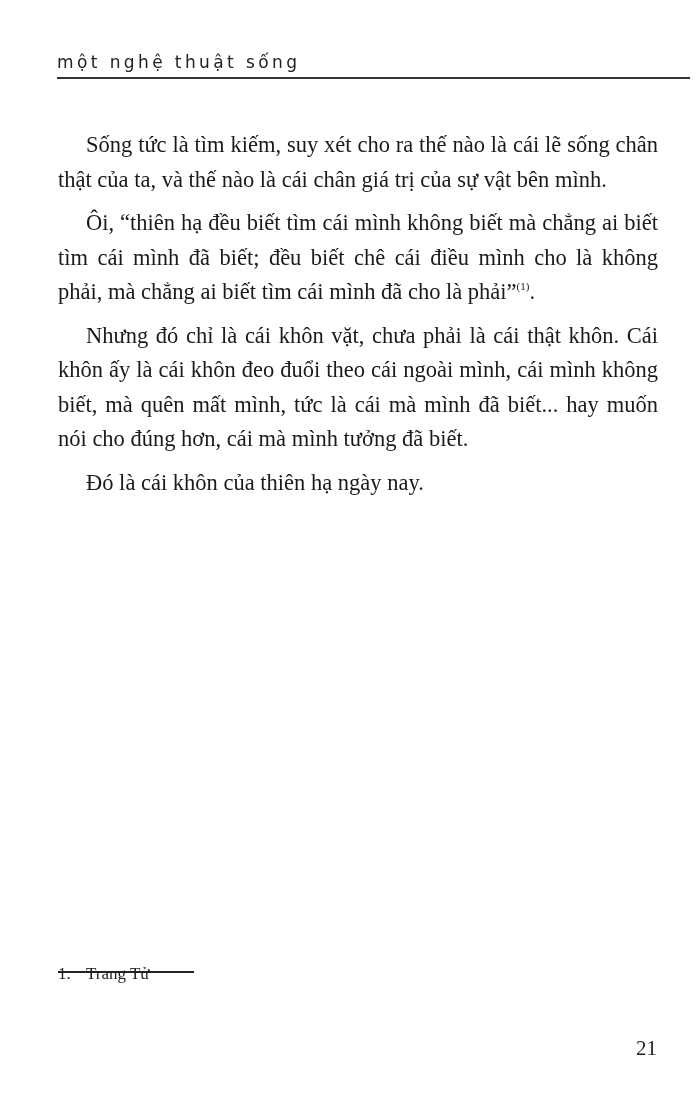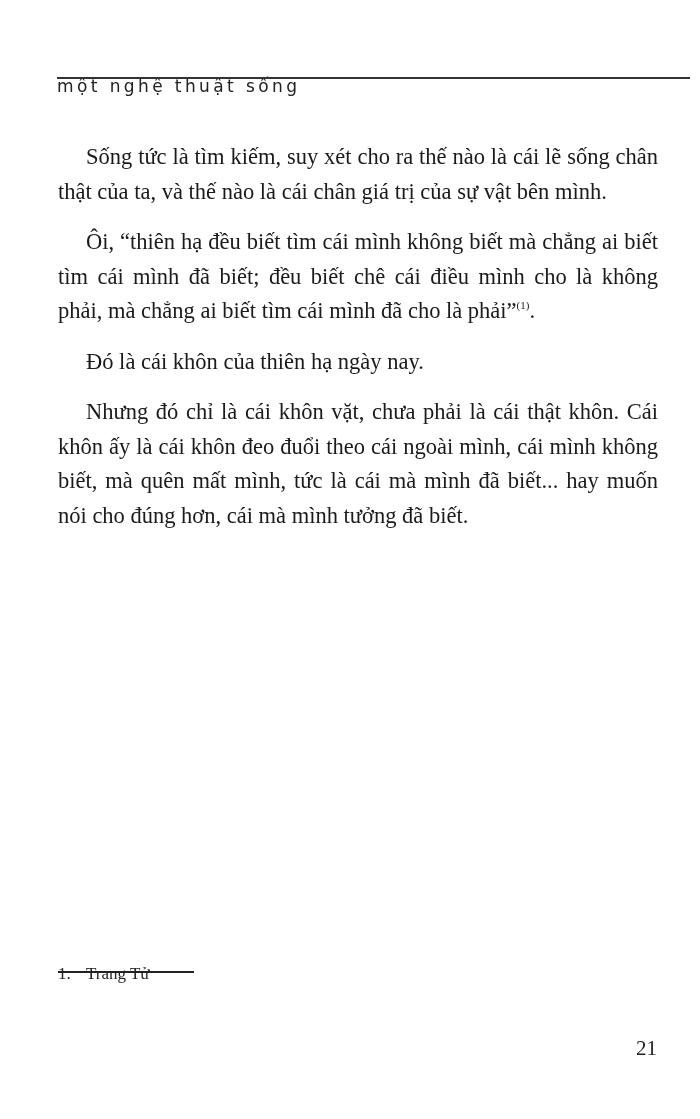--- a/index.html
+++ b/index.html
@@ -17,21 +17,20 @@
     .running-head {
       position: absolute;
       left: 57px;
       top: 52px;
       width: 633px;
       font-family: "DejaVu Sans", sans-serif;
       font-size: 17px;
       letter-spacing: 3.4px;
       color: #222;
       line-height: 20px;
-      margin-top: 24px;
     }
     .head-rule {
       position: absolute;
       left: 57px;
       top: 77px;
       width: 633px;
       height: 2px;
       background: #333;
     }
     .body-text {
@@ -39,21 +38,21 @@
       left: 58px;
       top: 124px;
       width: 600px;
       font-family: "Liberation Serif", serif;
       font-size: 22.5px;
       line-height: 34.5px;
       color: #1a1a1a;
       text-align: justify;
     }
     .body-text p {
-      margin: 16px 0 9px 0;
+      margin: 4px 0 9px 0;
       text-indent: 28px;
     }
     .body-text sup {
       font-size: 11px;
       line-height: 0;
       vertical-align: 9px;
     }
     .footnote-rule {
       position: absolute;
       left: 58px;
@@ -86,22 +85,22 @@
   </style>
 </head>
 <body>
 
 <div class="running-head">một nghệ thuật sống</div>
 <div class="head-rule"></div>
 
 <div class="body-text">
   <p><span>Sống tức là tìm kiếm, suy xét cho ra thế nào là cái lẽ sống chân thật của ta, và thế nào là cái chân giá trị của sự vật bên mình.</span></p>
   <p><span>Ôi, “thiên hạ đều biết tìm cái mình không biết mà chẳng ai biết tìm cái mình đã biết; đều biết chê cái điều mình cho là không phải, mà chẳng ai biết tìm cái mình đã cho là phải”</span><sup>(1)</sup><span>.</span></p>
+  <p><span>Nhưng đó chỉ là cái khôn vặt, chưa phải là cái thật khôn. Cái khôn ấy là cái khôn đeo đuổi theo cái ngoài mình, cái mình không biết, mà quên mất mình, tức là cái mà mình đã biết... hay muốn nói cho đúng hơn, cái mà mình tưởng đã biết.</span></p>
   <p><span>Đó là cái khôn của thiên hạ ngày nay.</span></p>
-  <p><span>Nhưng đó chỉ là cái khôn vặt, chưa phải là cái thật khôn. Cái khôn ấy là cái khôn đeo đuổi theo cái ngoài mình, cái mình không biết, mà quên mất mình, tức là cái mà mình đã biết... hay muốn nói cho đúng hơn, cái mà mình tưởng đã biết.</span></p>
 </div>
 
 <div class="footnote-rule"></div>
 <div class="footnote">
   <span class="fn-num">1.</span><span>Trang Tử</span>
 </div>
 
 <div class="page-number">21</div>
 
 </body></html>

